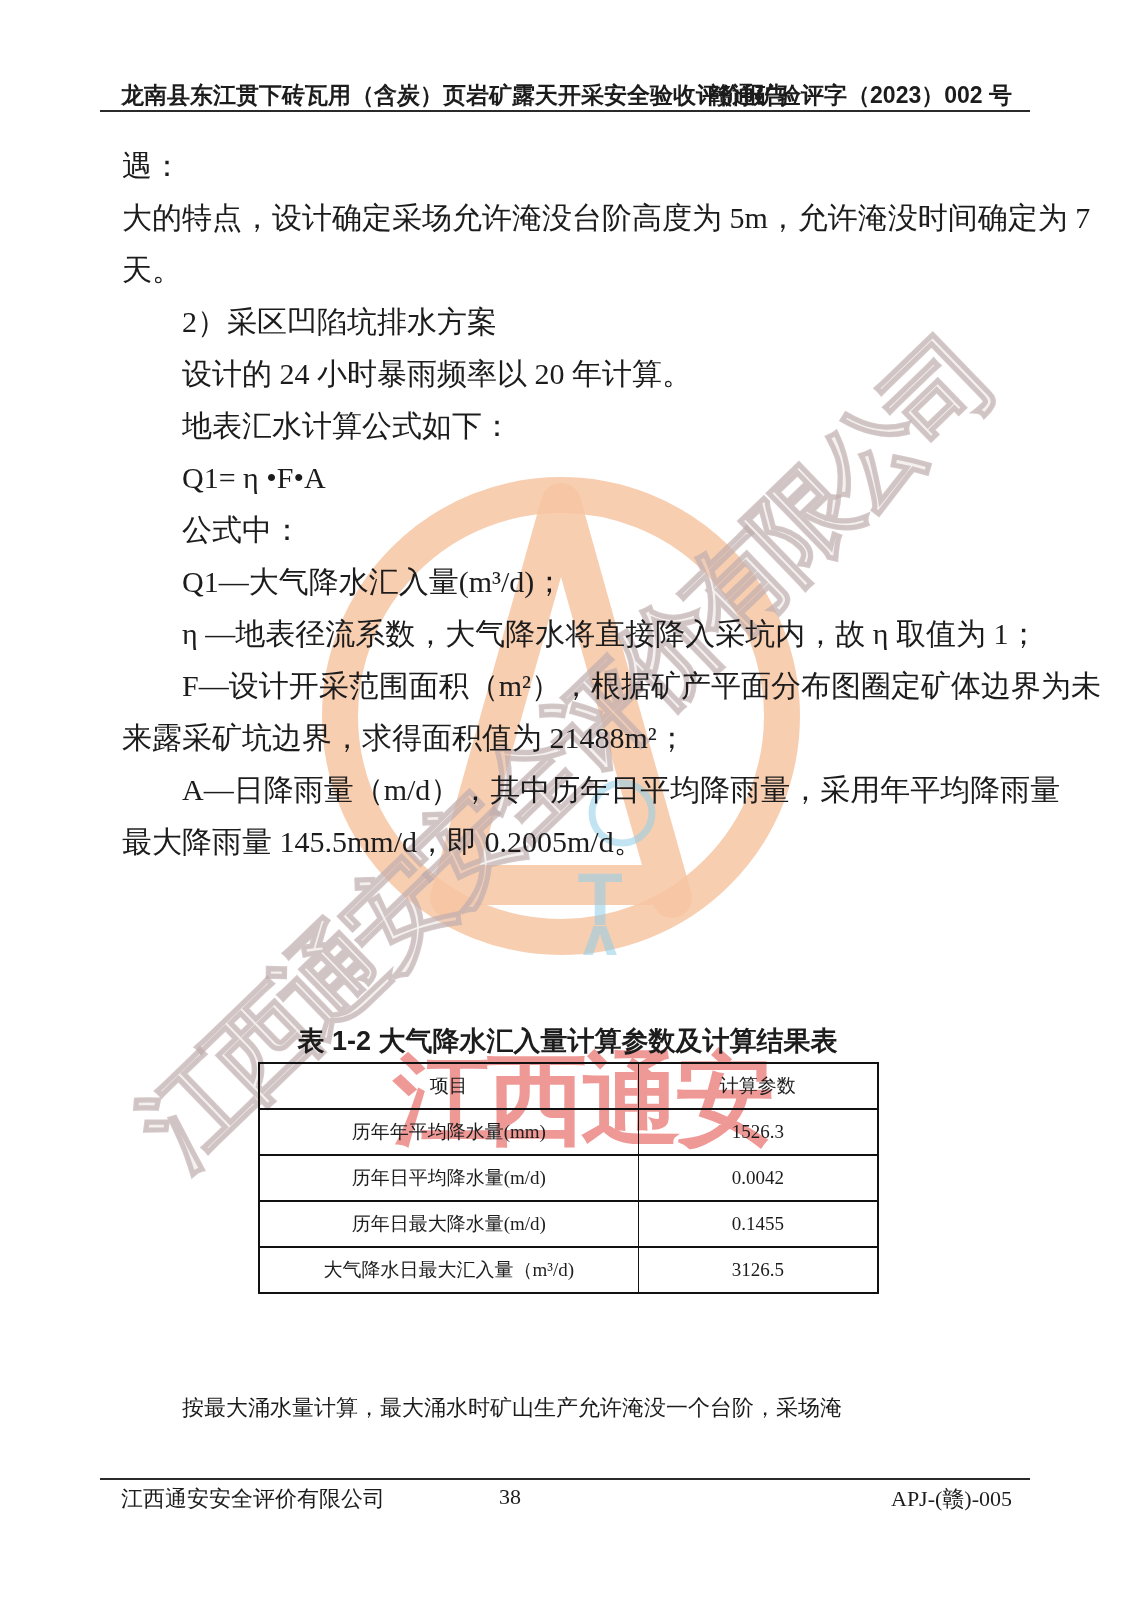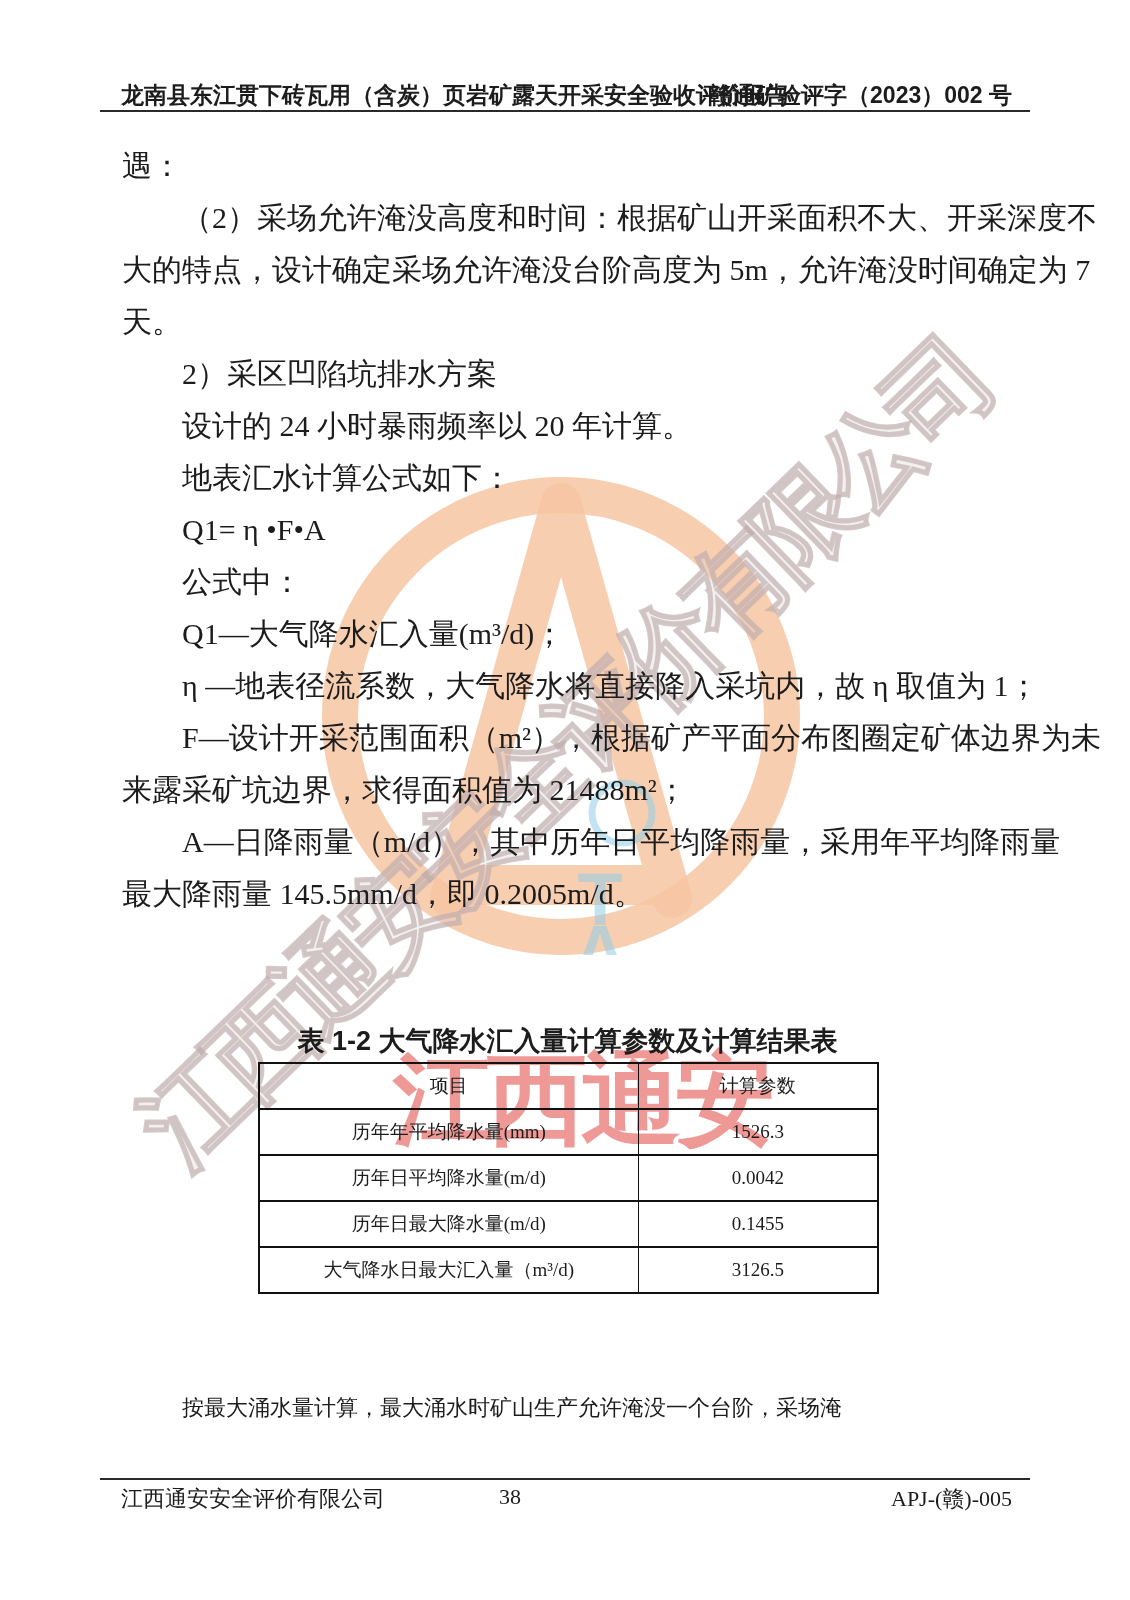--- a/index.html
+++ b/index.html
@@ -85,21 +85,20 @@
   </div>
 
   <div class="content">
 
     <div class="hdr-left">龙南县东江贯下砖瓦用（含炭）页岩矿露天开采安全验收评价报告</div>
     <div class="hdr-right">赣通矿验评字（2023）002 号</div>
     <div class="hdr-rule"></div>
 
     <div class="body-text">
       <div class="bline">遇：</div>
-      <div class="bline indent">（2）采场允许淹没高度和时间：根据矿山开采面积不大、开采深度不</div>
       <div class="bline">大的特点，设计确定采场允许淹没台阶高度为 5m，允许淹没时间确定为 7</div>
       <div class="bline">天。</div>
       <div class="bline indent">2）采区凹陷坑排水方案</div>
       <div class="bline indent">设计的 24 小时暴雨频率以 20 年计算。</div>
       <div class="bline indent">地表汇水计算公式如下：</div>
       <div class="bline indent">Q1= η •F•A</div>
       <div class="bline indent">公式中：</div>
       <div class="bline indent">Q1—大气降水汇入量(m³/d)；</div>
       <div class="bline indent">η —地表径流系数，大气降水将直接降入采坑内，故 η 取值为 1；</div>
       <div class="bline indent">F—设计开采范围面积（m²），根据矿产平面分布图圈定矿体边界为未</div>

